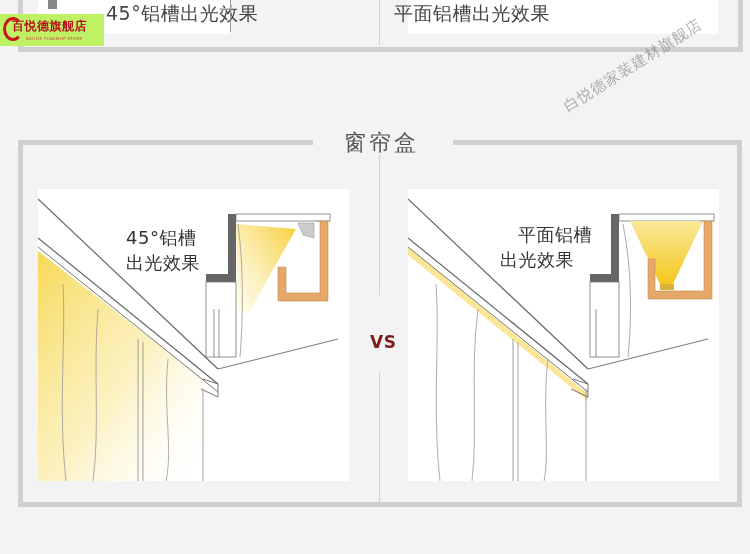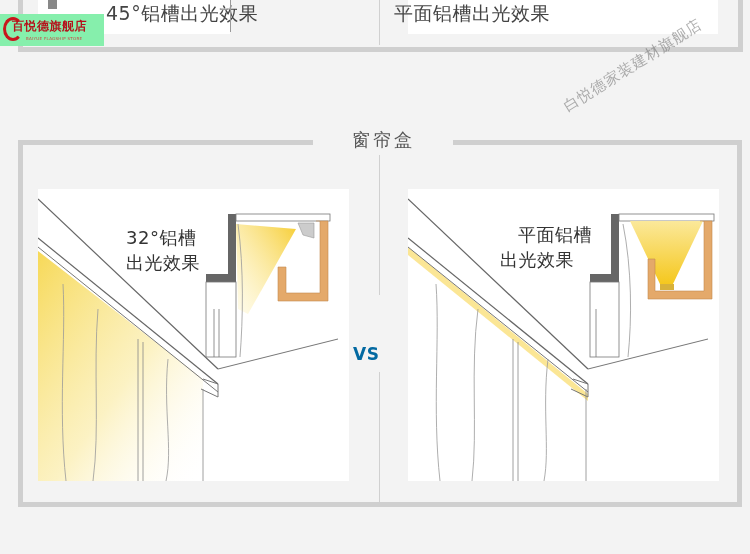--- a/index.html
+++ b/index.html
@@ -13,31 +13,31 @@
   
   .top-frame { left: 18px; top: -10px; width: 725px; height: 62px; border: 5px solid #cfcfcf; border-top: none; background: #f3f3f3; box-sizing: border-box; }
   .top-panel { background: #fff; top: 0; height: 34px; }
   .top-panel.left { left: 38px; width: 192px; }
   .top-panel.right { left: 408px; width: 310px; }
   .top-caption { font-size: 19px; color: #444; top: 1px; letter-spacing: 0.5px; white-space: nowrap; }
   .top-divider-v { width: 1px; background: #999; }
   .tiny-square { left: 48px; top: 0; width: 9px; height: 9px; background: #888; }
 
   
-  .logo { left: 0; top: 14px; width: 104px; height: 32px; background: #86efac; }
+  .logo { left: 0; top: 14px; width: 104px; height: 32px; background: #bef264; }
   .logo-ring { left: 3px; top: 3px; width: 20px; height: 24px; border: 3px solid #c8161d; border-right-color: transparent; border-radius: 50%; box-sizing: border-box; }
   .logo-text { left: 12px; top: 4px; font-size: 12px; font-weight: bold; color: #b5121b; letter-spacing: 0.5px; white-space: nowrap; }
   .logo-sub { left: 26px; top: 22px; font-size: 4px; color: #c44; white-space: nowrap; letter-spacing: 0.3px; }
 
   
   .main-frame { left: 18px; top: 140px; width: 724px; height: 367px; border: 5px solid #cfcfcf; box-sizing: border-box; }
   .title-gap { left: 313px; top: 132px; width: 140px; height: 22px; background: #f3f3f3; }
-  .section-title { left: 344px; top: 128px; font-size: 18px; color: #555; letter-spacing: 3px; white-space: nowrap; margin-left: 8px; }
+  .section-title { left: 344px; top: 128px; font-size: 22px; color: #555; letter-spacing: 3px; white-space: nowrap; }
   .center-line { left: 379px; width: 1px; background: #d0d0d0; }
-  .vs { left: 353px; top: 332px; font-size: 17px; font-weight: bold; color: #0369a1; letter-spacing: 0.5px; margin-top: 12px; }
+  .vs { left: 370px; top: 332px; font-size: 17px; font-weight: bold; color: #7f1d1d; letter-spacing: 0.5px; }
 
   .panel { background: #fff; overflow: hidden; top: 189px; width: 311px; height: 292px; }
   .panel.left { left: 38px; }
   .panel.right { left: 408px; }
   .panel svg { position: absolute; left: 0; top: 0; }
   .panel-label { font-size: 18px; color: #333; line-height: 25px; white-space: nowrap; letter-spacing: 0.5px; }
 
   
   .watermark { left: 560px; top: 100px; font-size: 15px; color: rgba(110,110,110,0.55); transform: rotate(-32deg); transform-origin: left top; white-space: nowrap; letter-spacing: 1px; }
 </style>
@@ -101,21 +101,21 @@
     <rect x="168" y="85" width="30" height="8" fill="#666"></rect>
     <rect x="198" y="25" width="94" height="7" fill="#fff" stroke="#777" stroke-width="0.8"></rect>
     <polygon points="258,40 210,125 200,120 198,35" fill="url(#beamL)" opacity="0.9"></polygon>
     <polygon points="260,34 276,34 276,49 265,46" fill="#ccc" stroke="#999" stroke-width="0.6"></polygon>
     <path d="M278,32 L290,32 L290,112 L240,112 L240,78 L248,78 L248,104 L282,104 L282,32" fill="#e4a96a" stroke="#c58a4d" stroke-width="0.6"></path>
     <rect x="168" y="93" width="30" height="75" fill="#fff" stroke="#777" stroke-width="0.8"></rect>
     <line x1="176" y1="120" x2="176" y2="168" stroke="#777" stroke-width="0.8"></line>
     <line x1="181" y1="120" x2="181" y2="168" stroke="#777" stroke-width="0.8"></line>
     <path d="M200,35 C206,80 205,130 202,168" fill="none" stroke="#999" stroke-width="0.8"></path>
   </svg>
-  <div class="abs panel-label" style="left:88px; top:36px;">32°铝槽</div>
+  <div class="abs panel-label" style="left:88px; top:36px;">45°铝槽</div>
   <div class="abs panel-label" style="left:88px; top:61px;">出光效果</div>
 </div>
 
 <div class="abs panel right">
   <svg width="311" height="292" viewBox="0 0 311 292">
     <defs>
       <linearGradient id="beamR" x1="0" y1="0" x2="0" y2="1">
         <stop offset="0" stop-color="#fbe89a"></stop>
         <stop offset="1" stop-color="#f5c81e"></stop>
       </linearGradient>

